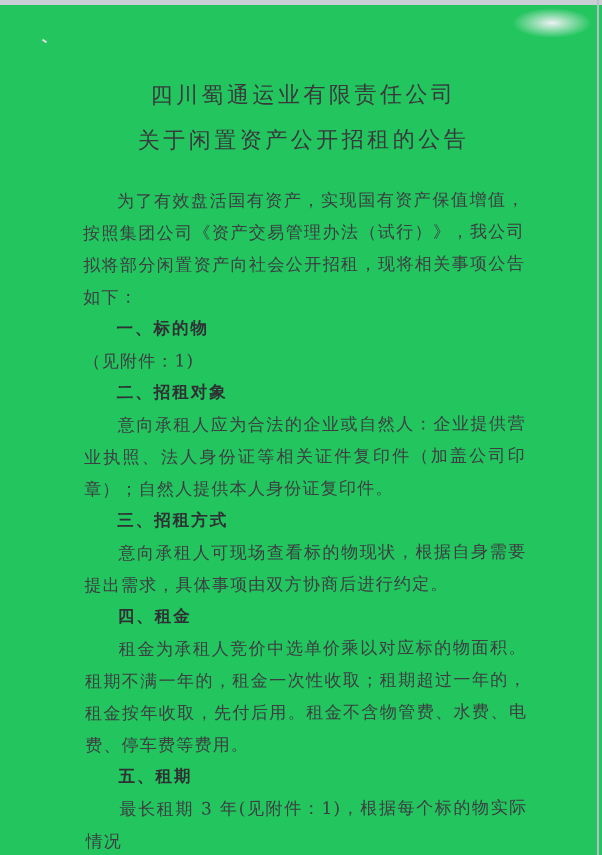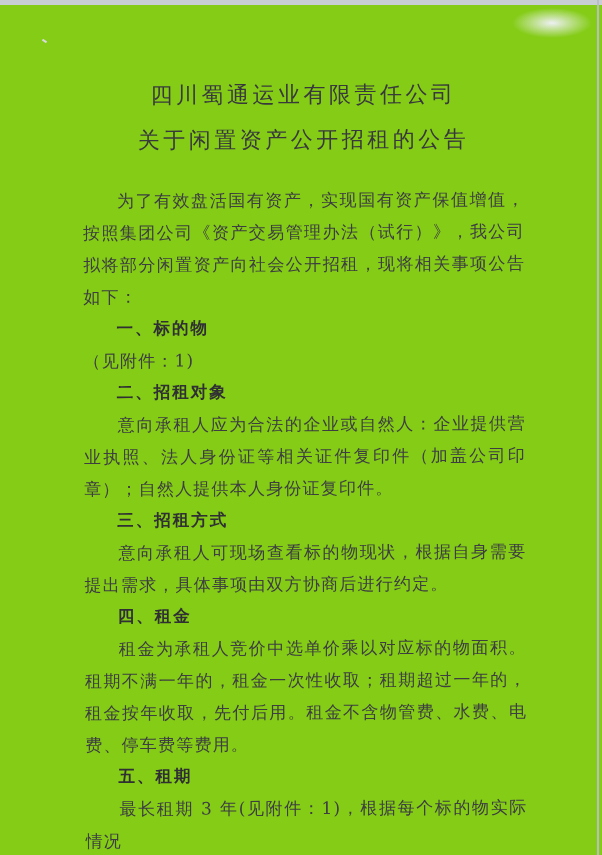--- a/index.html
+++ b/index.html
@@ -8,21 +8,21 @@
     background: #ffffff;
     width: 602px;
     height: 855px;
     overflow: hidden;
     font-family: "DejaVu Serif", "Liberation Serif", serif;
   }
   .scan-page {
     position: relative;
     width: 602px;
     height: 855px;
-    background: #84cc16;
+    background: #22c55e;
   }
   
   .scan-edge-top {
     position: absolute;
     top: 0; left: 0;
     width: 602px; height: 5px;
     background: #c9cdd4;
   }
   .scan-edge-right {
     position: absolute;

